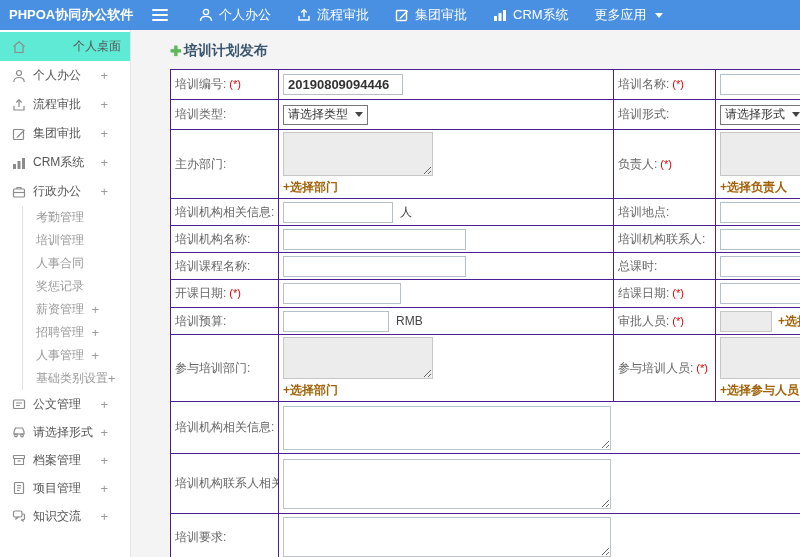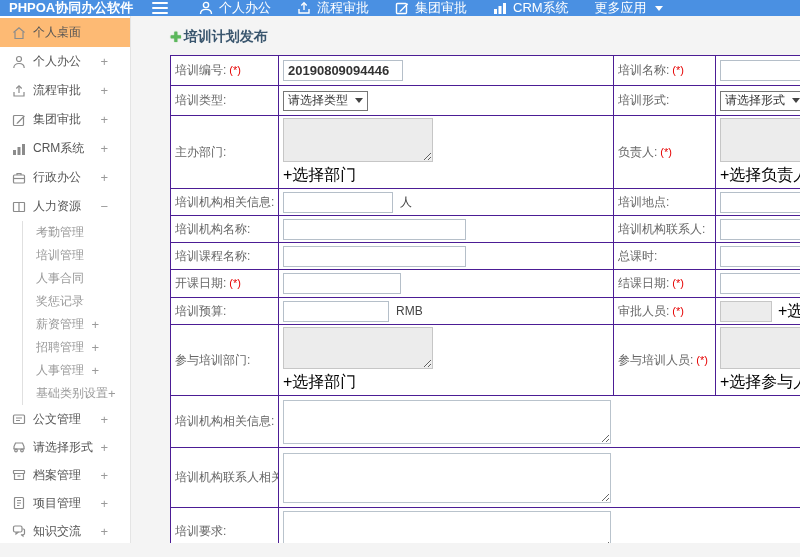--- a/index.html
+++ b/index.html
@@ -4,41 +4,41 @@
 <style>
   * { box-sizing: border-box; }
   html,body { margin:0; padding:0; }
   body {
     width:800px; height:557px; overflow:hidden;
     font-family:"Liberation Sans","DejaVu Sans",sans-serif;
     background:#f4f4f4; font-size:12px;
   }
   
   .header {
-    height:16px; background:#4a90e2; color:#fff;
+    height:30px; background:#4a90e2; color:#fff;
     display:flex; align-items:center;
   }
   .logo { width:132px; padding-left:9px; font-size:13px; font-weight:bold; white-space:nowrap; }
   .hamburger { margin-left:20px; cursor:pointer; display:flex; align-items:center; }
   .topnav { display:flex; align-items:center; margin-left:18px; }
   .nav-item {
     display:flex; align-items:center; gap:6px;
     font-size:13px; padding:0 13px; height:30px; cursor:pointer; white-space:nowrap;
   }
   .icon { display:inline-flex; align-items:center; justify-content:center; }
   .caret { width:0;height:0;border-left:4px solid transparent;border-right:4px solid transparent;border-top:5px solid #fff; margin-left:2px;}
   
   .layout { display:flex; height:527px; }
   
   .sidebar { width:131px; background:#fff; border-right:1px solid #e4e4e4; padding-top:2px; color:#555; flex:none; overflow:hidden;}
   .side-item {
     height:29px; display:flex; align-items:center;
     padding:0 22px 0 12px; cursor:pointer; font-size:12px; color:#555;
   }
-  .side-item.active { background:#fdba74; }
+  .side-item.active { background:#5eead4;gap:40px; }
   .side-item .icon { margin-right:7px; color:#8b8b8b; }
   .side-item .lbl { flex:1; white-space:nowrap; }
   .expand { color:#9a9a9a; font-size:13px; margin-left:auto; }
   .submenu { margin-left:22px; border-left:1px solid #e0e0e0; padding-left:13px; }
   .sub-item {
     height:23px; display:flex; align-items:center;
     padding-right:31px; cursor:pointer; font-size:12px; color:#999; white-space:nowrap;
   }
   .bottom-group .side-item { height:28px;padding-left:12px; }
   
@@ -59,21 +59,21 @@
     display:inline-flex; align-items:center; height:20px; border:1px solid #767676;
     background:#fff; color:#333; font-size:12px; padding:0 4px; cursor:pointer; vertical-align:middle;
   }
   .sel-arrow { width:0;height:0;border-left:4px solid transparent;border-right:4px solid transparent;border-top:5px solid #444; margin-left:7px;}
   textarea.box {
     border:1px solid #b9c3cc; font-family:inherit; font-size:12px; color:#333;
     display:block; background:#fff; resize:both;
   }
   textarea.grey { background:#ececec; border:1px solid #c6c6c6; }
   input.grey { background:#ececec; border:1px solid #c6c6c6; }
-  a.pick { color:#000000; text-decoration:none; font-size:16px; white-space:nowrap; }
+  a.pick { color:#a16207; text-decoration:none; font-size:12px; white-space:nowrap;font-weight:bold; }
   .pick-line { margin-top:3px; }
   .suffix { color:#444; font-size:12px; margin-left:7px; }
   .inline { display:flex; align-items:center; }
 </style>
 </head>
 <body>
 
 <div class="header">
   <div class="logo">PHPOA协同办公软件</div>
   <div class="hamburger">
@@ -203,30 +203,20 @@
         <svg width="14" height="14" viewBox="0 0 14 14" fill="none" stroke="#8b8b8b" stroke-width="1.2">
             <rect x="1.5" y="4" width="11" height="8" rx="1"></rect>
             <path d="M5 4V2.5h4V4"></path>
             <path d="M1.5 7.5h11"></path>
           </svg>
       </span>
       <span class="lbl">行政办公</span>
       <span class="expand">+</span>
     </div>
 
-    <div class="side-item">
-      <span class="icon">
-        <svg width="14" height="14" viewBox="0 0 14 14" fill="none" stroke="#8b8b8b" stroke-width="1.2">
-            <rect x="1.5" y="2.5" width="11" height="9" rx="0.5"></rect>
-            <path d="M7 2.5v9"></path>
-          </svg>
-      </span>
-      <span class="lbl">人力资源</span>
-      <span class="expand">−</span>
-    </div>
 
     <div class="submenu">
       <div class="sub-item">
         <span class="lbl">考勤管理</span>
         <span class="expand"></span>
       </div>
       <div class="sub-item">
         <span class="lbl">培训管理</span>
         <span class="expand"></span>
       </div>

